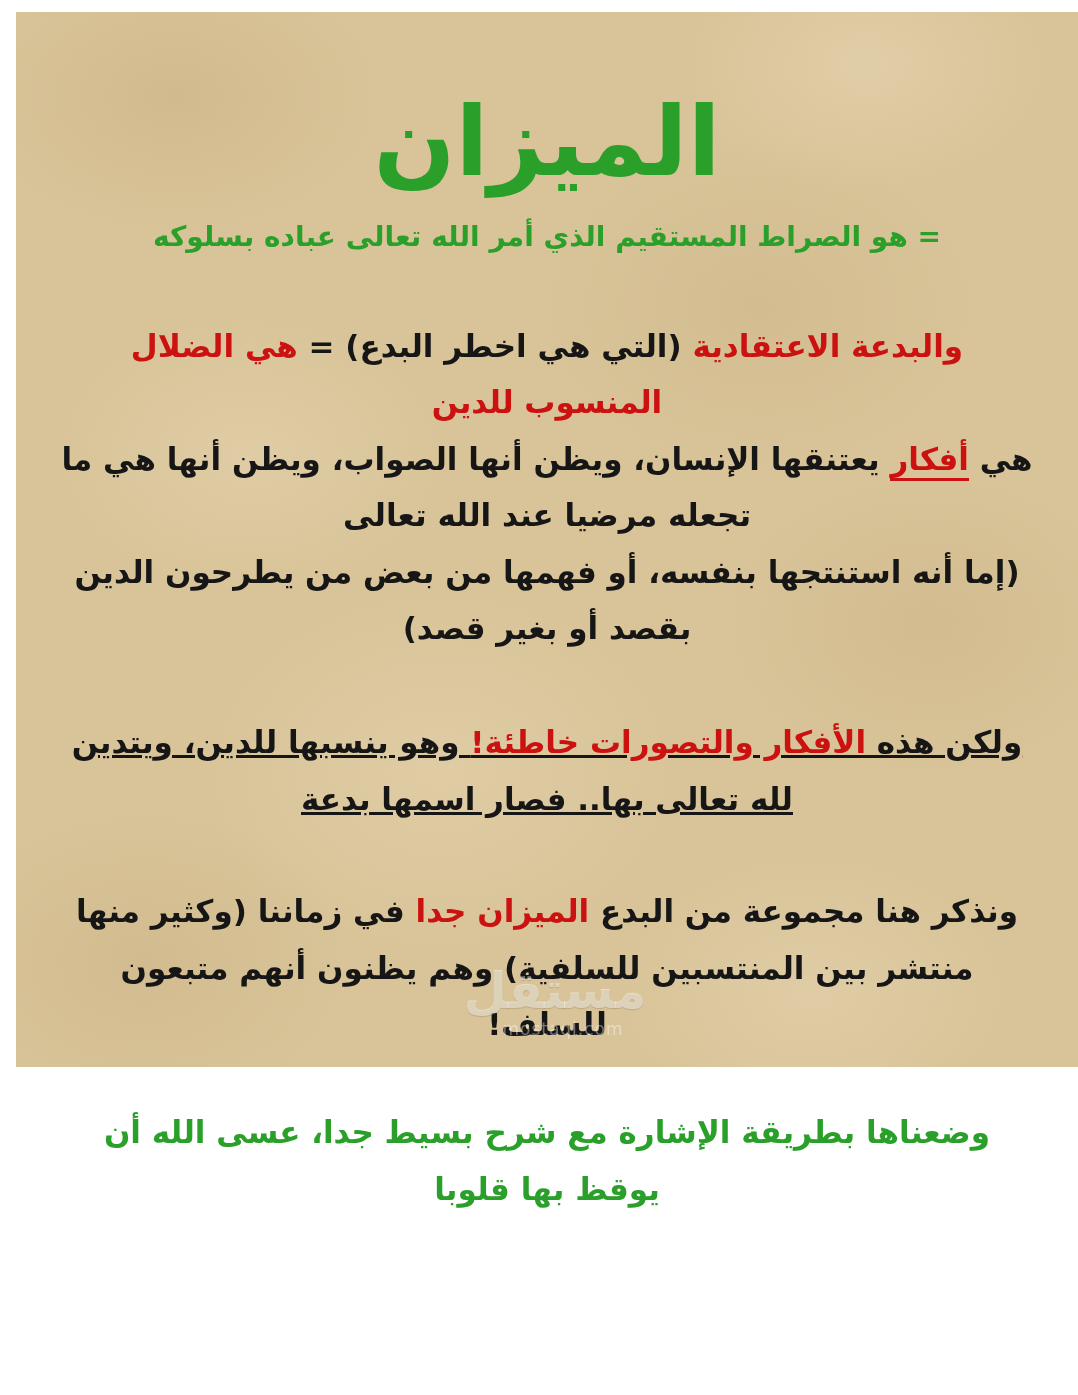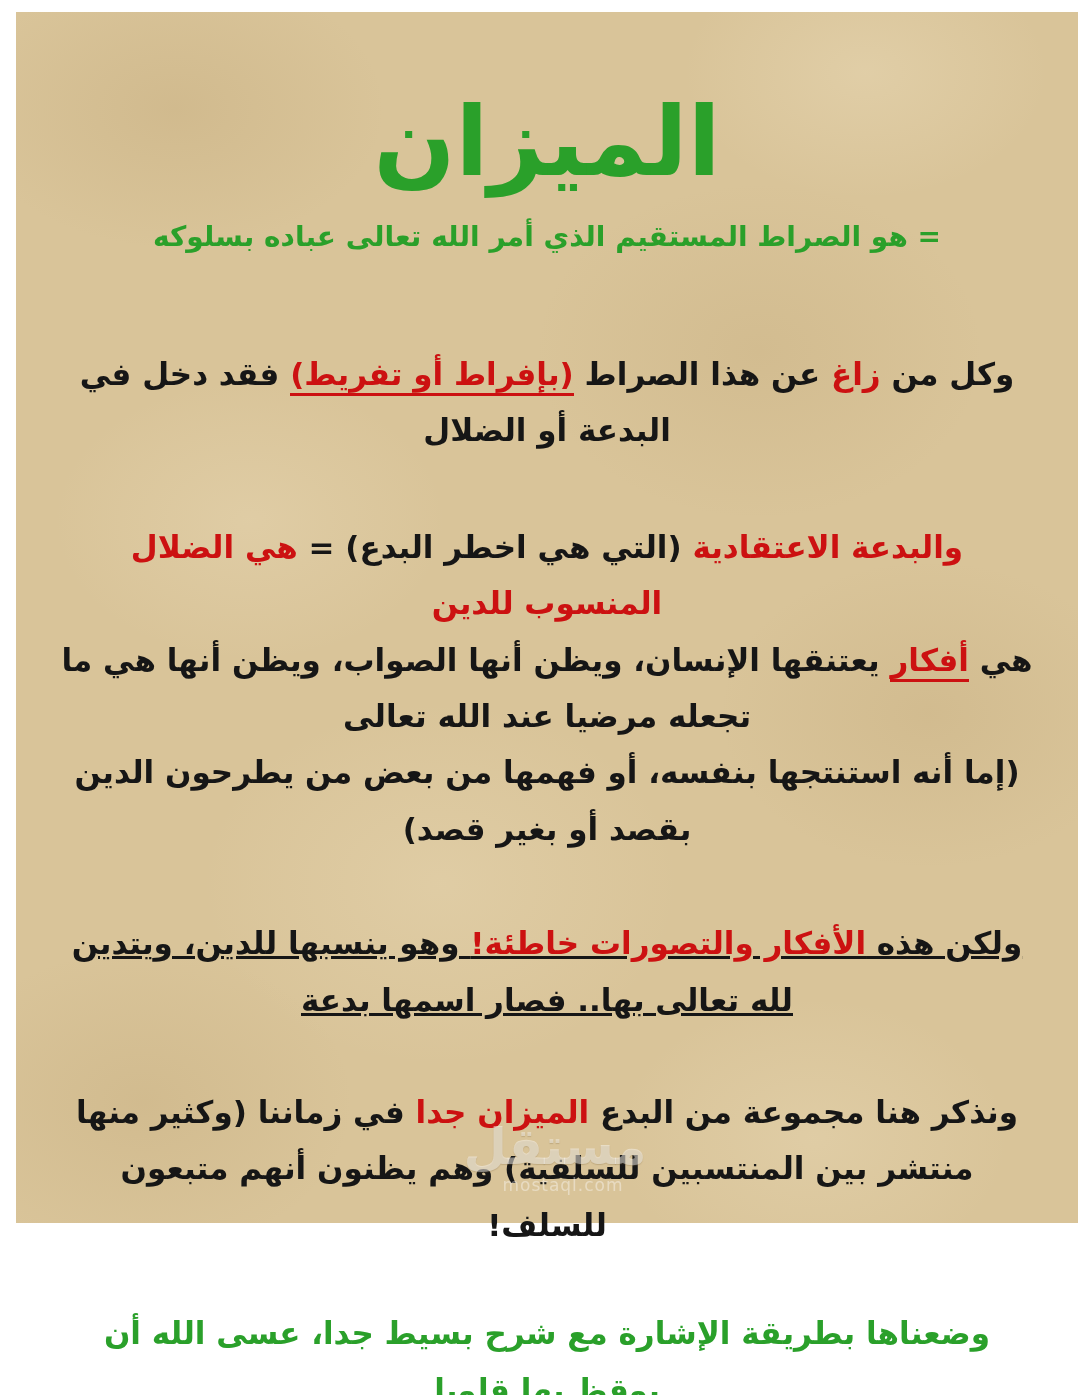--- a/index.html
+++ b/index.html
@@ -9,21 +9,21 @@
     height: 1395px;
     overflow: hidden;
     background: #ffffff;
     font-family: "DejaVu Sans", sans-serif;
   }
   .page {
     position: absolute;
     top: 12px;
     left: 16px;
     width: 1062px;
-    height: 1211px;
+    height: 1055px;
     direction: rtl;
     background-color: #d9c499;
     background-image:
       radial-gradient(ellipse 300px 200px at 15% 8%,  rgba(172,142,92,0.18), transparent 70%),
       radial-gradient(ellipse 260px 180px at 80% 5%,  rgba(238,224,192,0.35), transparent 70%),
       radial-gradient(ellipse 320px 240px at 70% 28%, rgba(172,142,92,0.15), transparent 70%),
       radial-gradient(ellipse 280px 200px at 22% 42%, rgba(238,224,192,0.30), transparent 70%),
       radial-gradient(ellipse 300px 220px at 86% 58%, rgba(168,138,88,0.15), transparent 70%),
       radial-gradient(ellipse 340px 260px at 40% 72%, rgba(240,226,194,0.28), transparent 70%),
       radial-gradient(ellipse 300px 220px at 12% 90%, rgba(170,140,90,0.16), transparent 70%),
@@ -93,25 +93,20 @@
 </style>
 </head>
 <body>
 
 <div class="page">
 
   <h1 class="title">الميزان</h1>
 
   <div class="subtitle">= هو الصراط المستقيم الذي أمر الله تعالى عباده بسلوكه</div>
 
-  <div class="section sec-1">
-    <p>
-      <span class="t">وكل من </span><span class="red">زاغ</span><span class="t"> عن هذا الصراط </span><span class="red u">(بإفراط أو تفريط)</span><span class="t"> فقد دخل في البدعة أو الضلال</span>
-    </p>
-  </div>
 
   <div class="section sec-2">
     <p>
       <span class="red">والبدعة الاعتقادية </span><span class="t">(التي هي اخطر البدع) = </span><span class="red">هي الضلال المنسوب للدين</span>
     </p>
     <p>
       <span class="t">هي </span><span class="red u">أفكار</span><span class="t"> يعتنقها الإنسان، ويظن أنها الصواب، ويظن أنها هي ما تجعله مرضيا عند الله تعالى</span>
     </p>
     <p>
       <span class="t">(إما أنه استنتجها بنفسه، أو فهمها من بعض من يطرحون الدين بقصد أو بغير قصد)</span>

